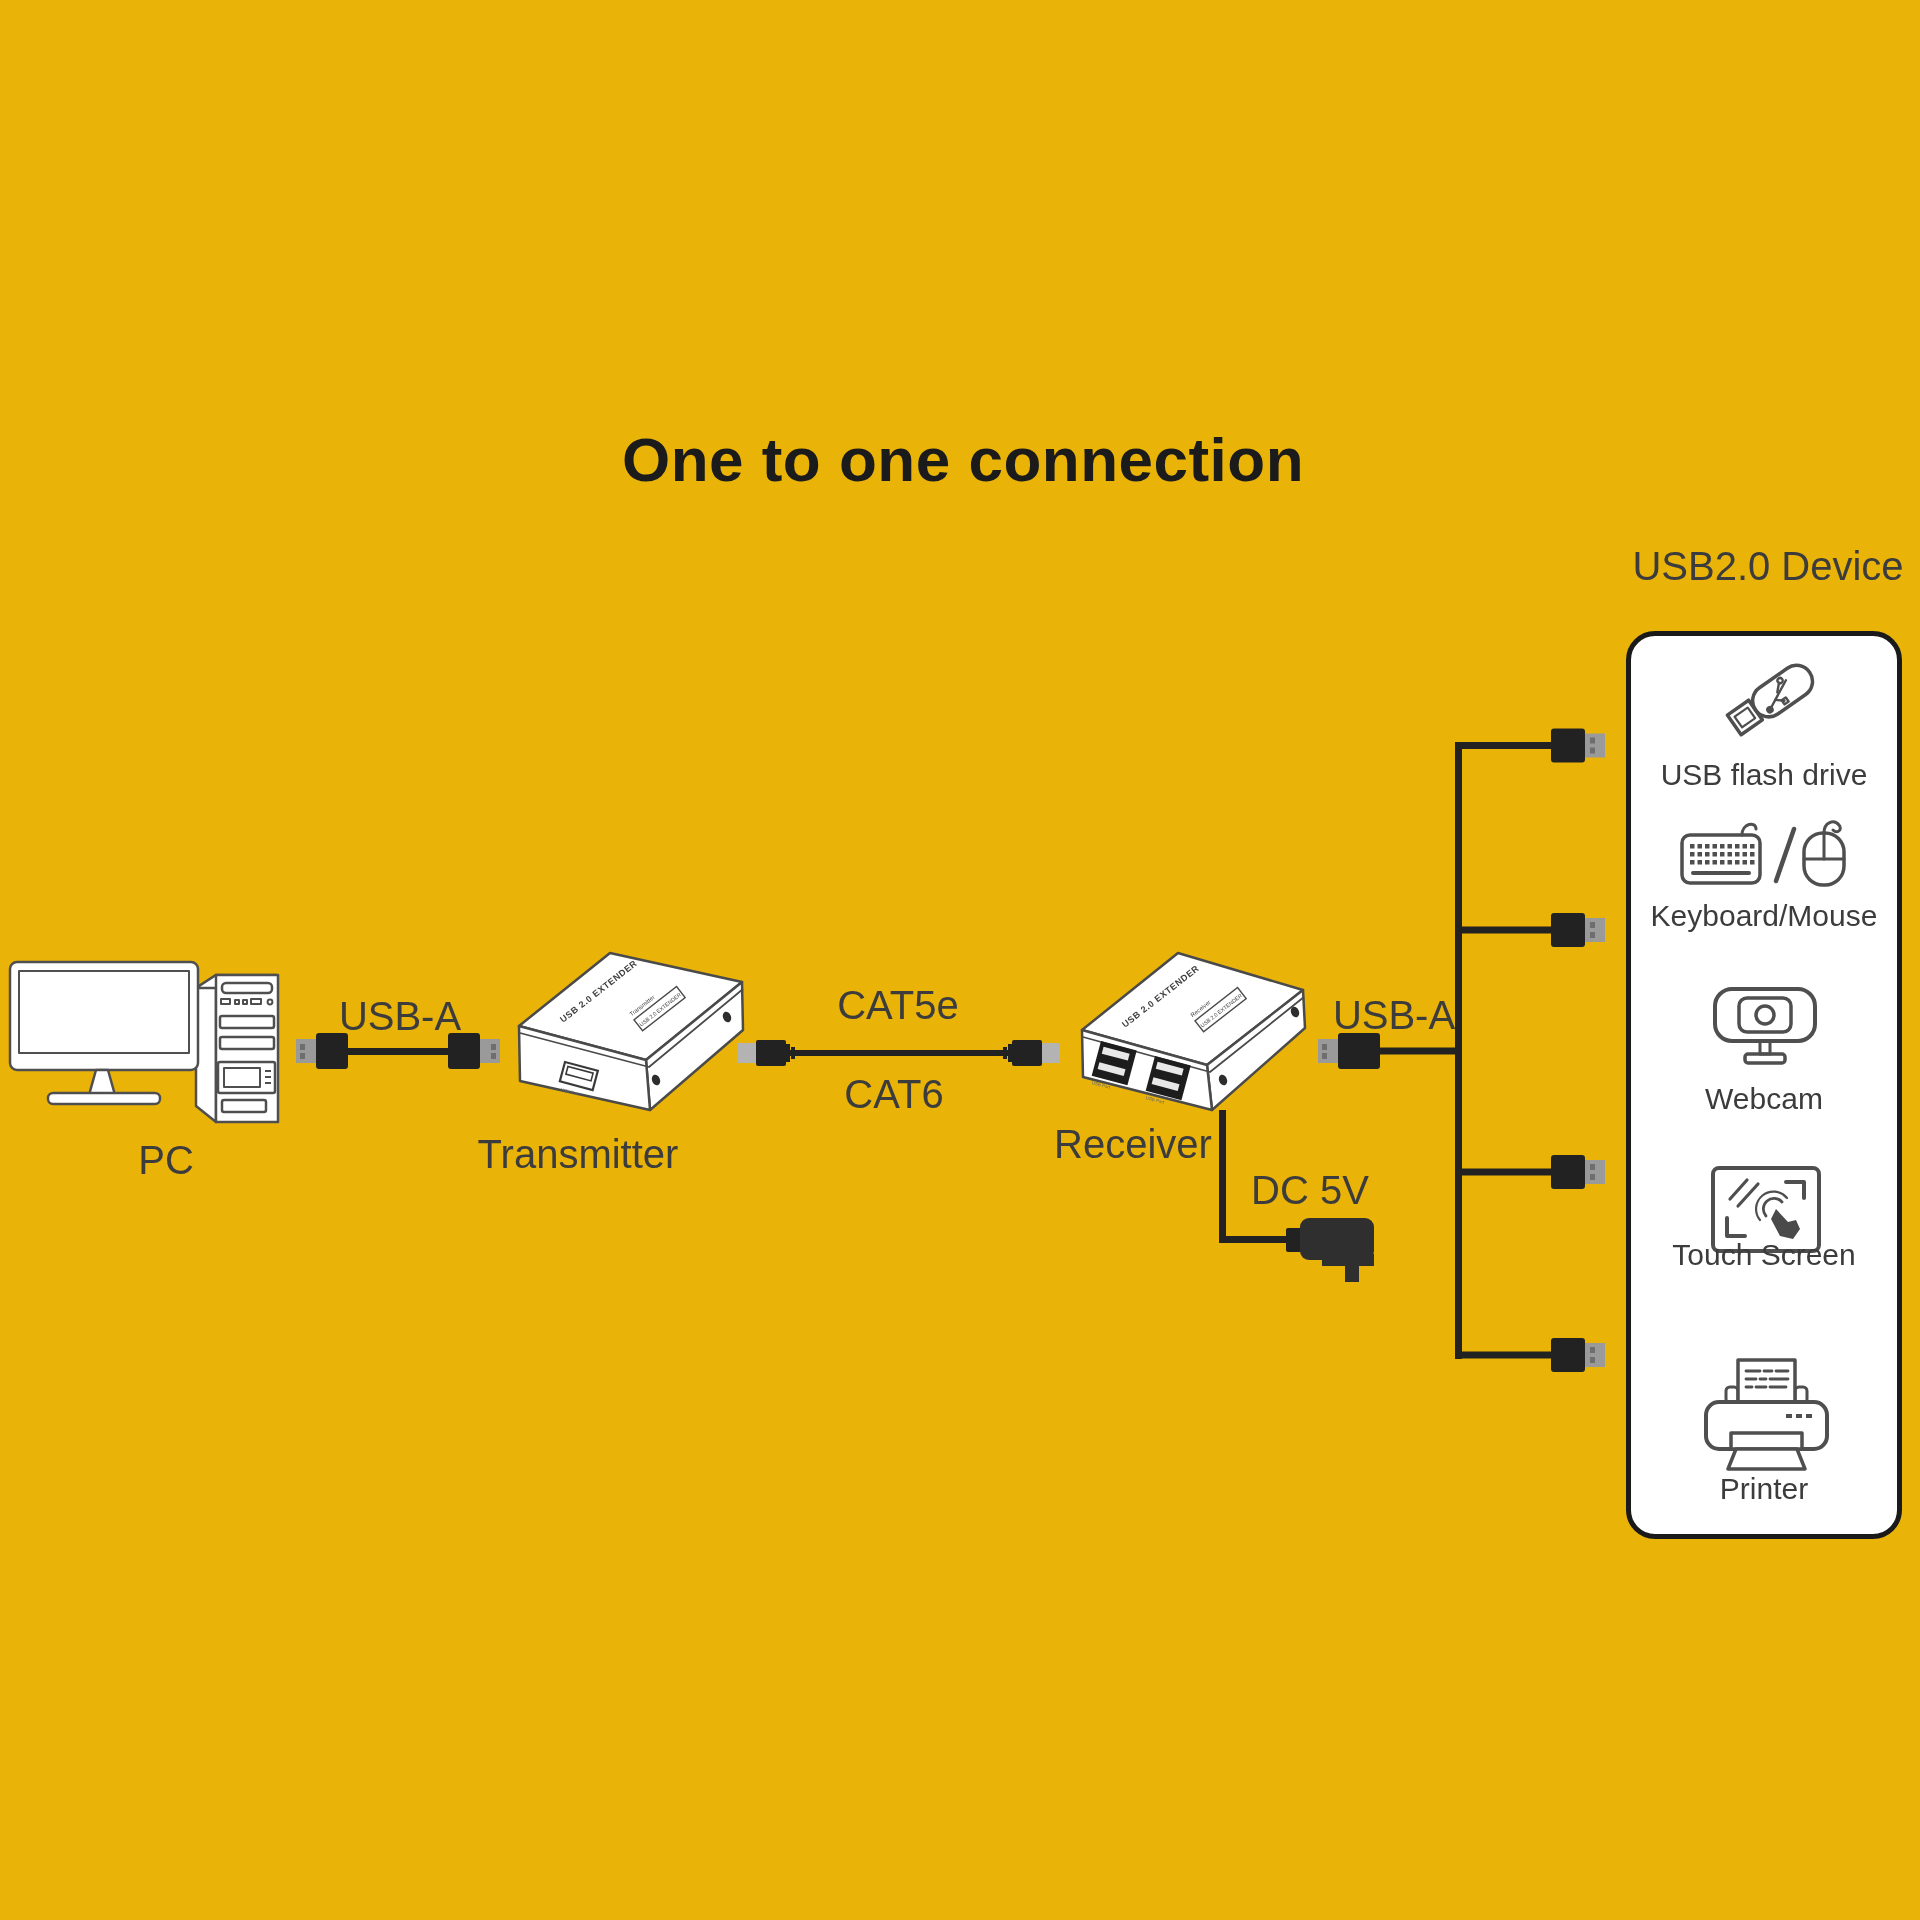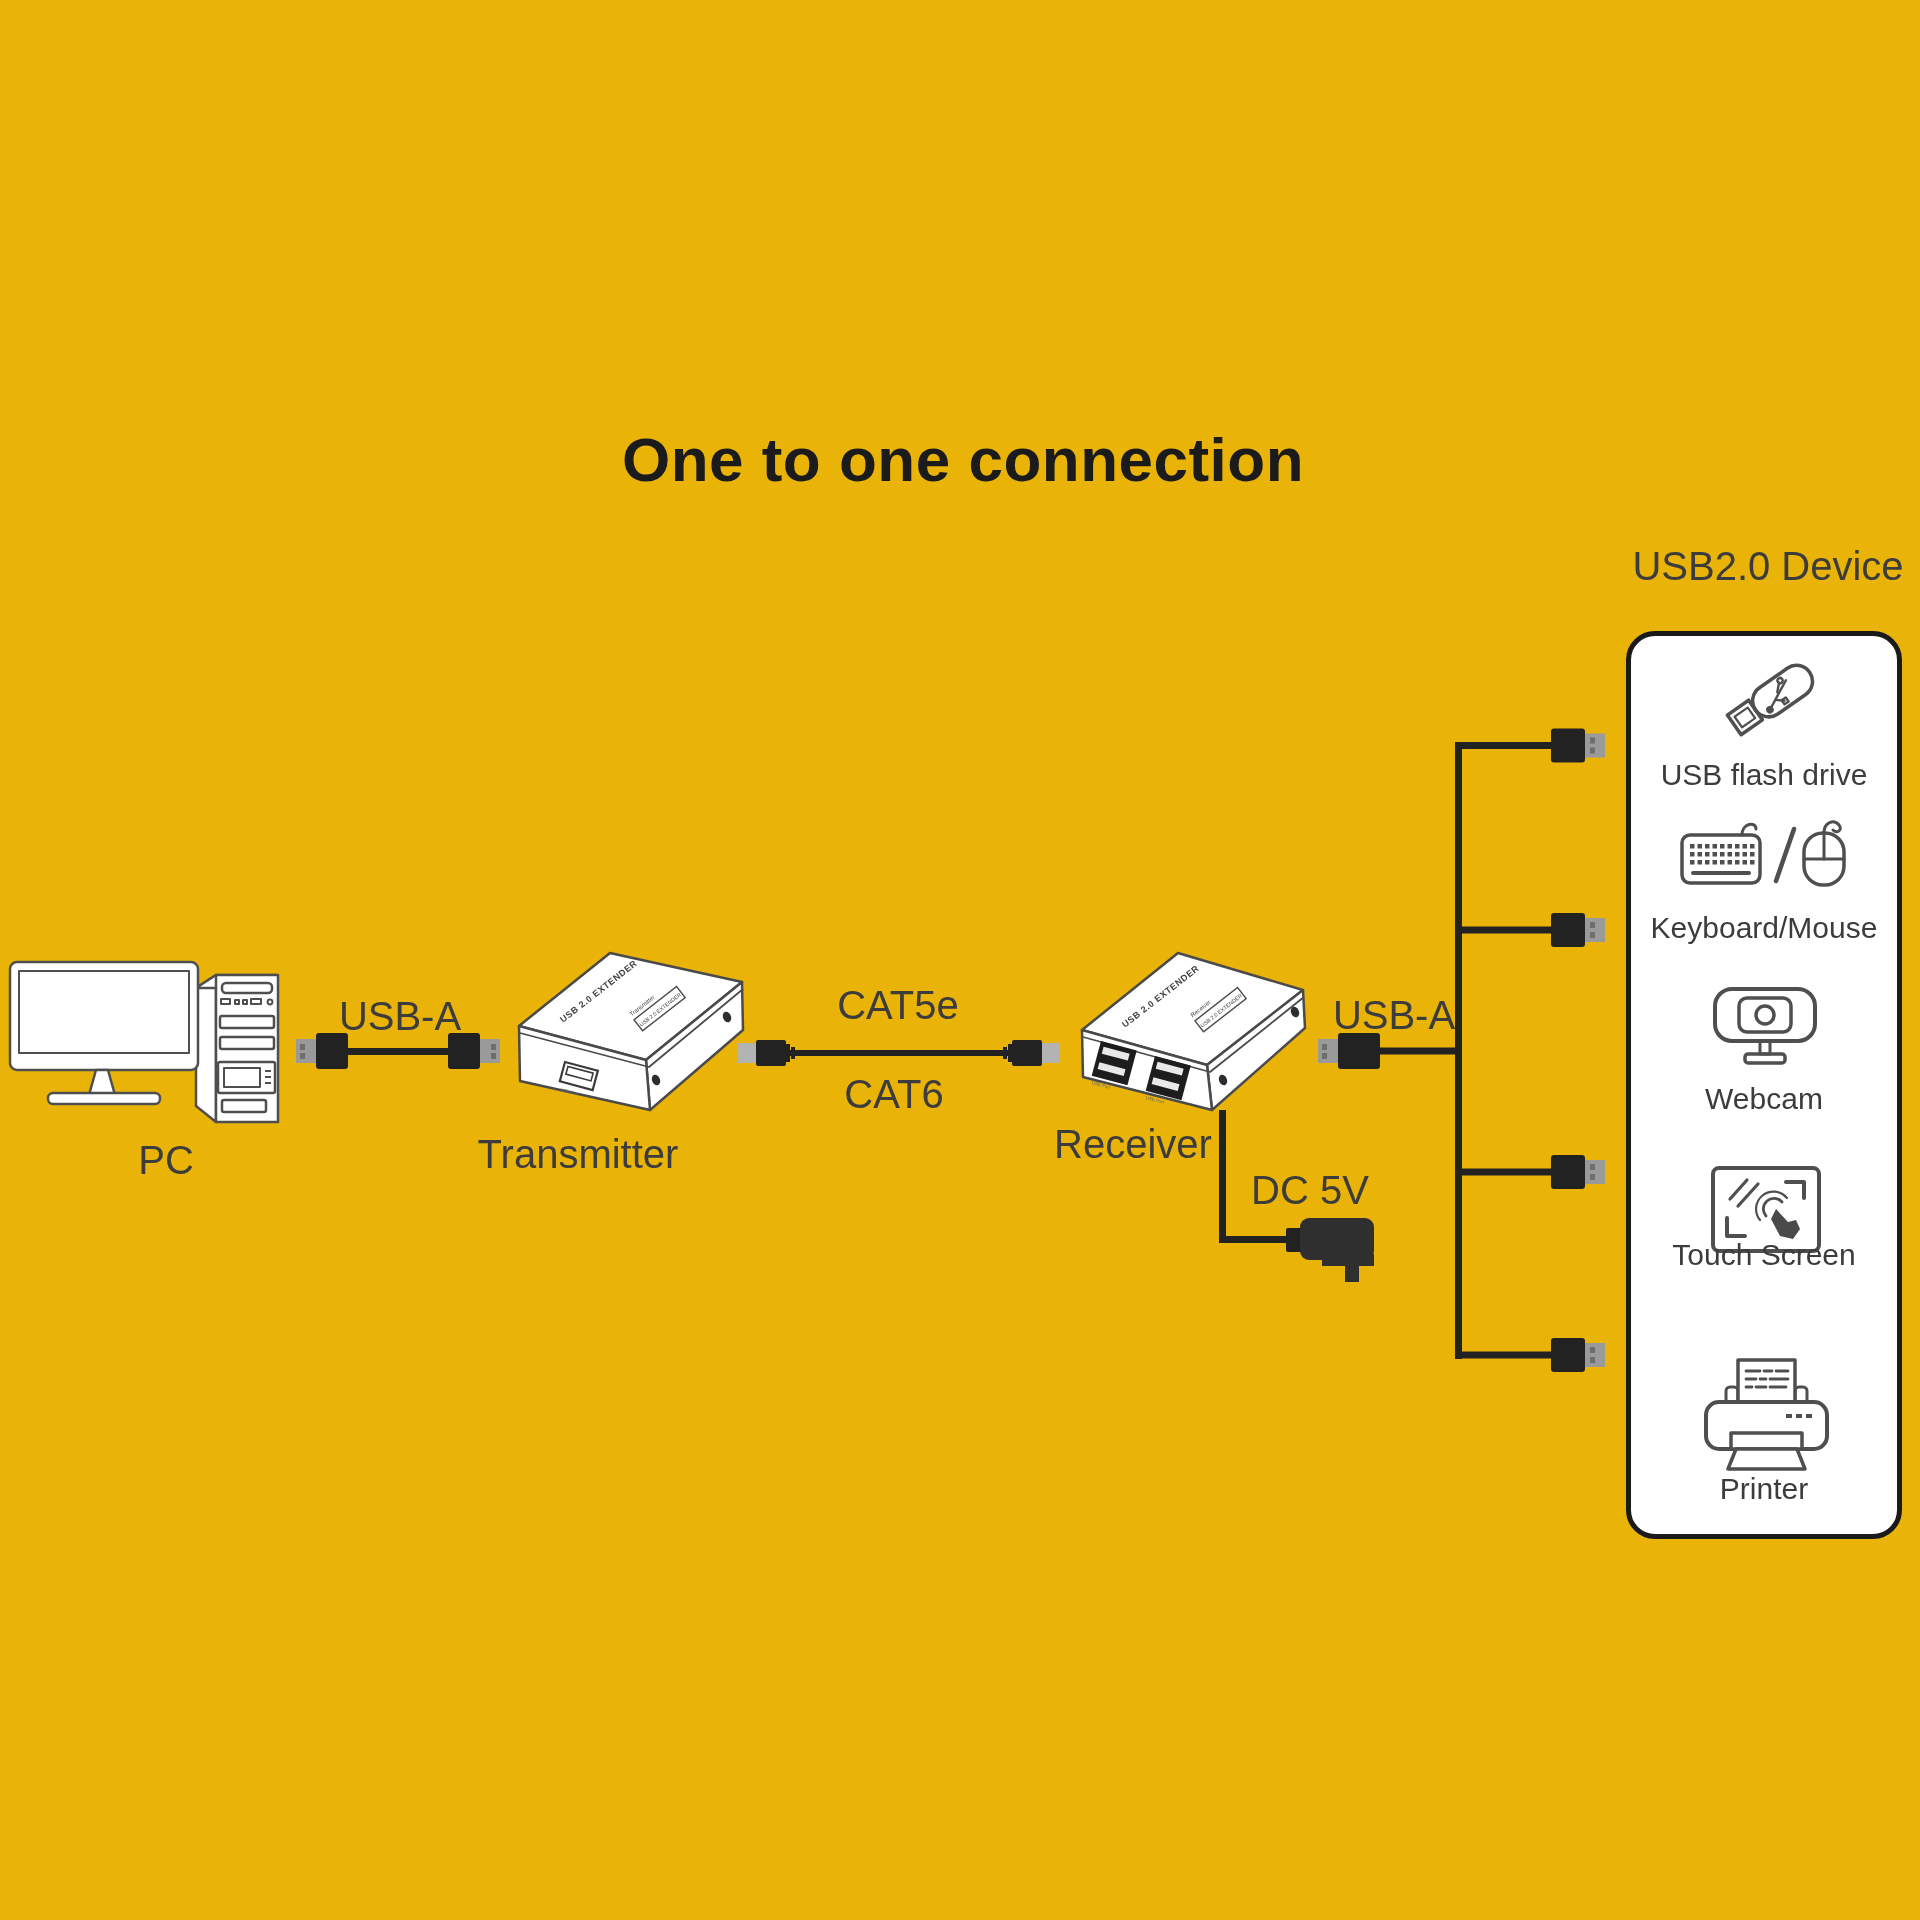--- a/index.html
+++ b/index.html
@@ -258,21 +258,21 @@
           </g>
         </g>
         <line x1="13" y1="54" x2="69" y2="54" stroke-width="4"></line>
         <line x1="96" y1="62" x2="114" y2="10" stroke-width="4.5"></line>
         <path d="M144,14 C144,3 154,0 159,6 C163,11 157,15 153,11" stroke-width="3"></path>
         <rect x="124" y="14" width="40" height="52" rx="19" stroke-width="3.5"></rect>
         <line x1="144" y1="14" x2="144" y2="40" stroke-width="3"></line>
         <line x1="124" y1="40" x2="164" y2="40" stroke-width="3"></line>
       </g>
     </svg>
-    <div class="ilbl" style="top:275px;">Keyboard/Mouse</div>
+    <div class="ilbl" style="top:263px;">Keyboard/Mouse</div>
 
     <svg class="icon" style="left:81px;top:350px;" width="106" height="82" viewBox="0 0 106 82">
       <g stroke="#4f4f4f" fill="none" stroke-linecap="round" stroke-linejoin="round">
         <rect x="3" y="3" width="100" height="52" rx="17" stroke-width="4"></rect>
         <rect x="27" y="12" width="52" height="34" rx="8" stroke-width="3.5"></rect>
         <circle cx="53" cy="29" r="9" stroke-width="3.5"></circle>
         <rect x="48" y="55" width="10" height="13" stroke-width="3"></rect>
         <rect x="33" y="68" width="40" height="9" rx="3" stroke-width="3.5"></rect>
       </g>
     </svg>

